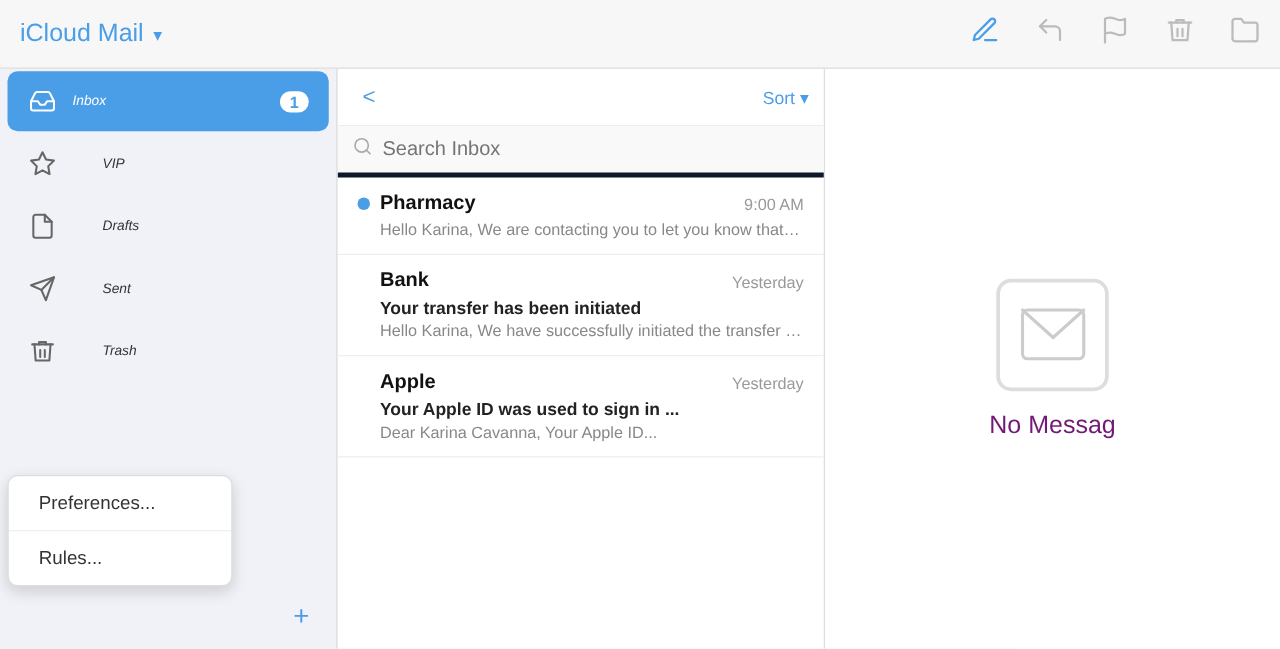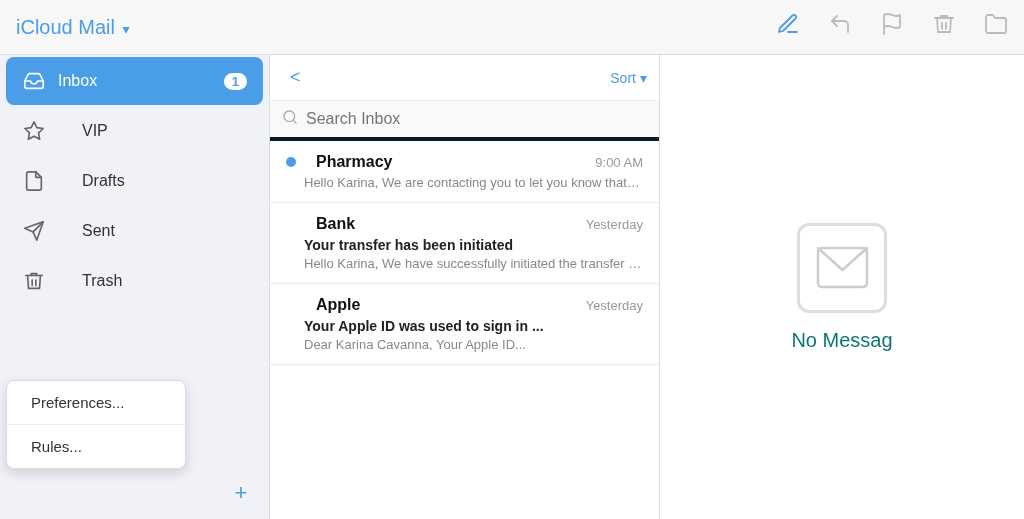--- a/index.html
+++ b/index.html
@@ -85,24 +85,25 @@
     .nav-icon {
       width: 24px;
       height: 24px;
       margin-right: 12px;
       display: flex;
       align-items: center;
       justify-content: center;
       flex-shrink: 0;
     }
     .nav-label {
-      font-size: 16px;
+      font-size: 11px;
       font-weight: 400;
       color: #333;
       flex: 1;
+      font-style: italic;
     }
     .nav-item.active .nav-label {
       color: white;
       font-weight: 500;
     }
     .nav-item.active .nav-icon svg path,
     .nav-item.active .nav-icon svg rect,
     .nav-item.active .nav-icon svg circle,
     .nav-item.active .nav-icon svg polyline,
     .nav-item.active .nav-icon svg line {
@@ -218,21 +219,21 @@
     }
     .email-header-row {
       display: flex;
       align-items: center;
       justify-content: space-between;
       margin-bottom: 4px;
     }
     .email-sender-wrap {
       display: flex;
       align-items: center;
-      gap: 20px;
+      gap: 8px;
     }
     .unread-dot {
       width: 10px;
       height: 10px;
       background: #4a9de7;
       border-radius: 50%;
       flex-shrink: 0;
     }
     .email-sender {
       font-size: 16px;
@@ -273,21 +274,21 @@
       width: 90px;
       height: 90px;
       border: 3px solid #ddd;
       border-radius: 12px;
       display: flex;
       align-items: center;
       justify-content: center;
     }
     .no-message-text {
       font-size: 20px;
-      color: #0f766e;
+      color: #701a75;
       font-weight: 400;
     }
 
     
     .nav-icon svg {
       stroke: #666;
       fill: none;
       stroke-width: 1.8;
       stroke-linecap: round;
       stroke-linejoin: round;

